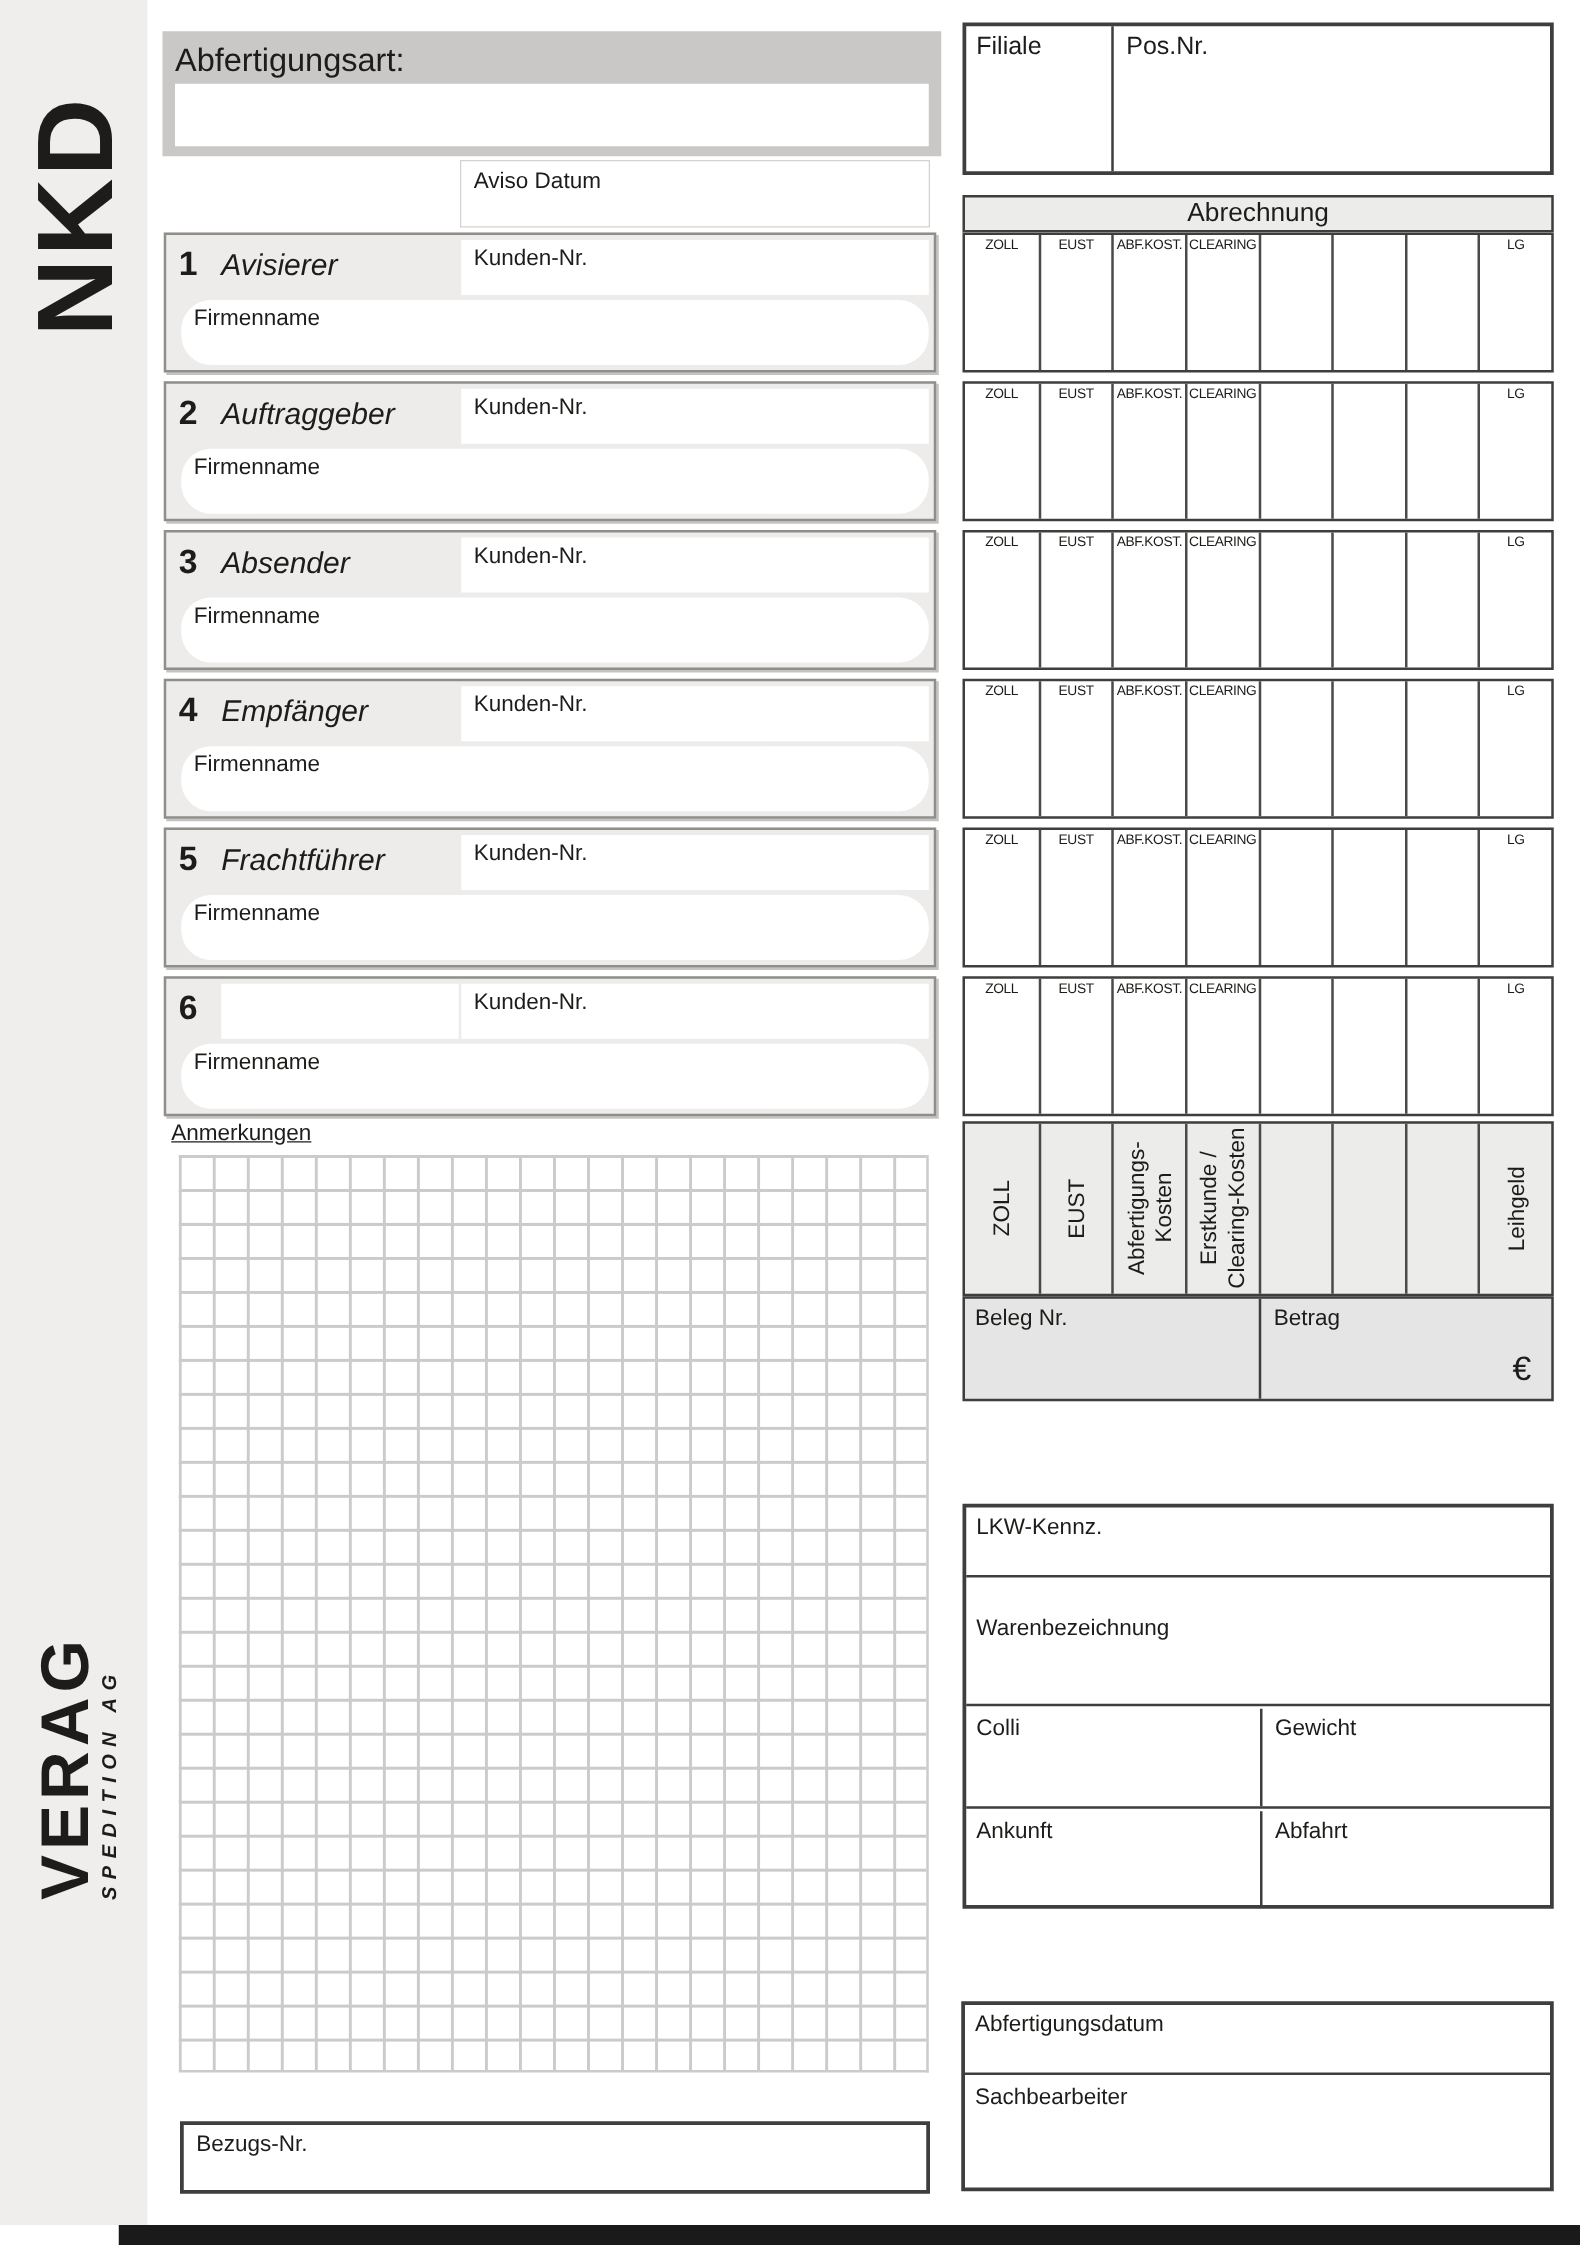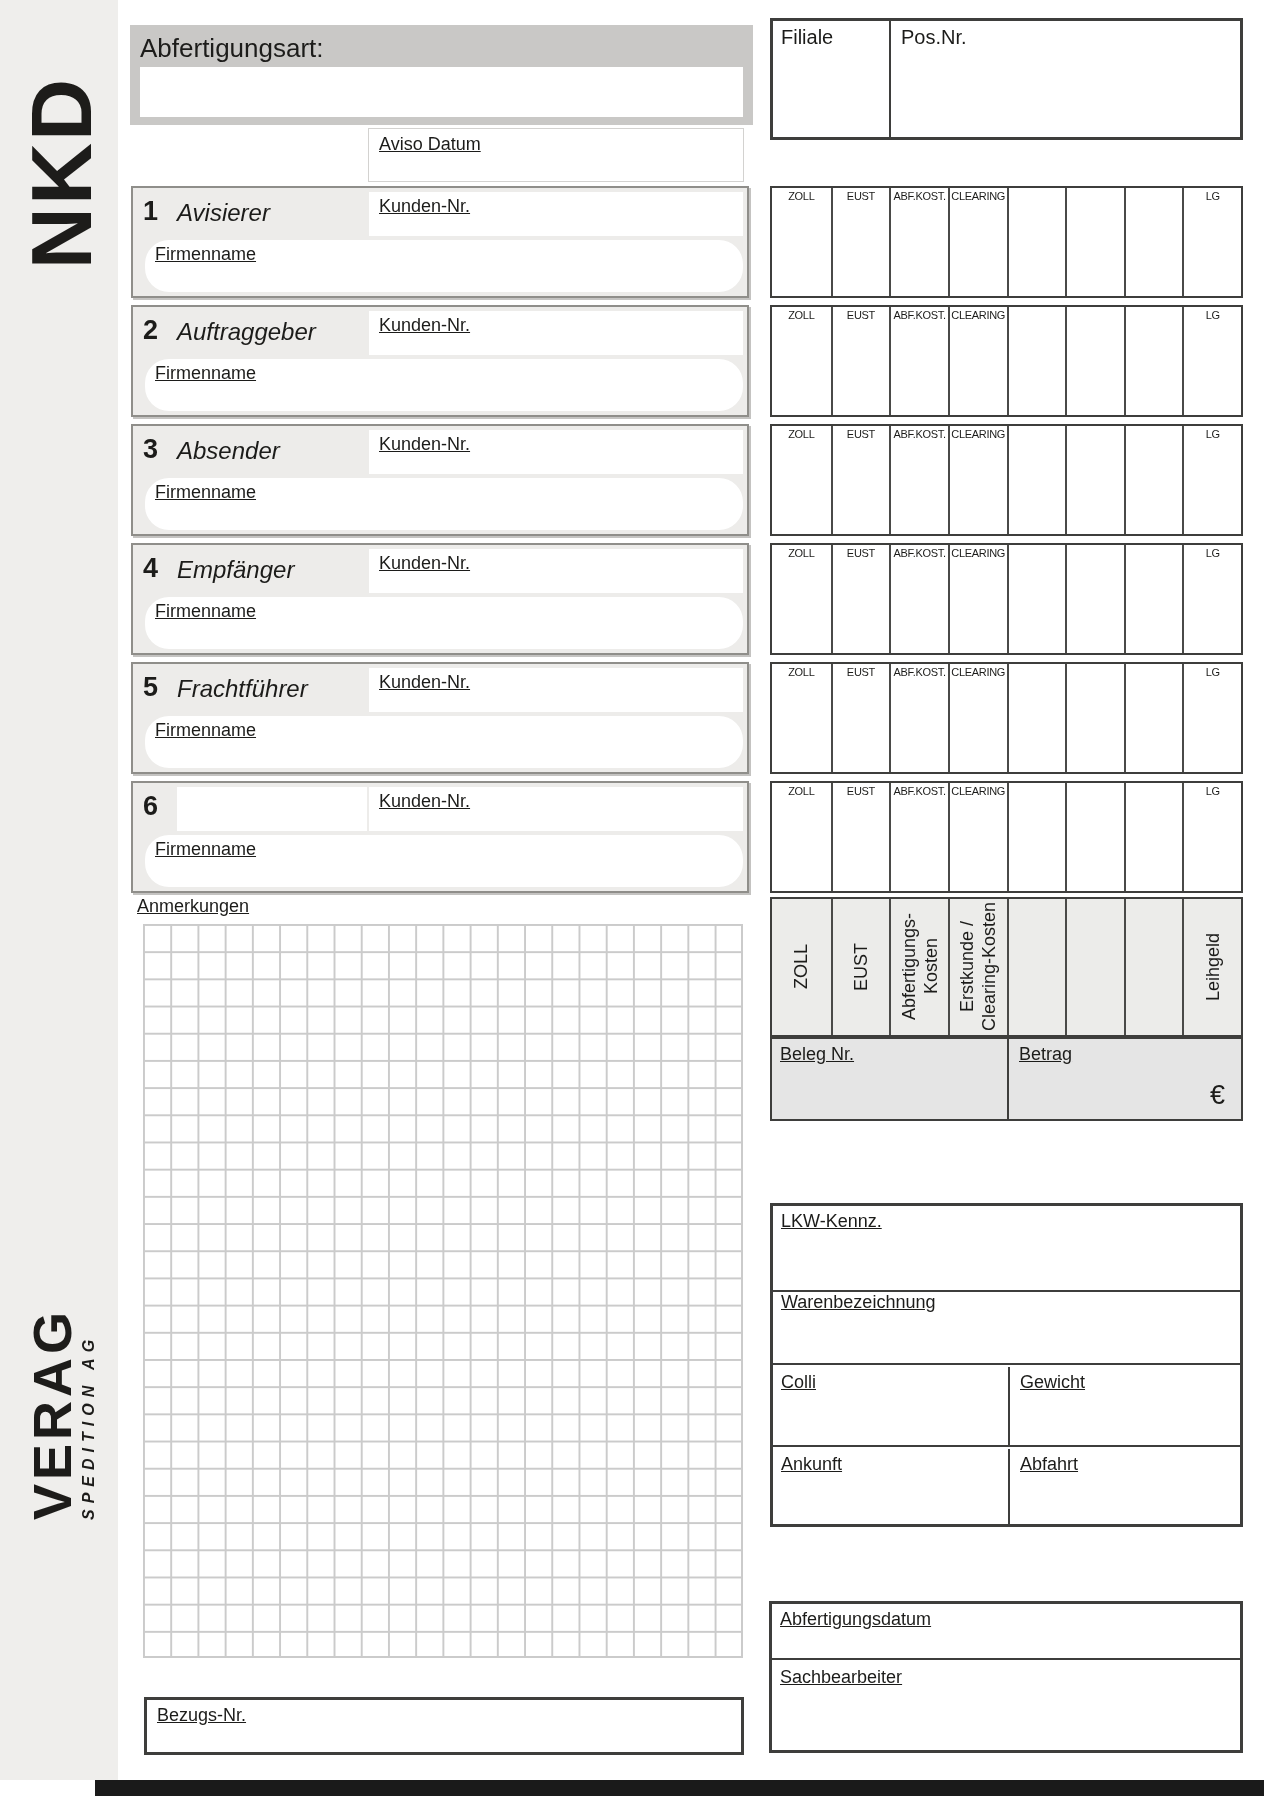--- a/index.html
+++ b/index.html
@@ -22,21 +22,21 @@
   .abf-panel { position:absolute; left:130px; top:25px; width:623px; height:100px; background:#c9c8c6; }
   .abf-label { position:absolute; left:10px; top:8px; font-size:26px; color:#1c1c1a;text-align:center; }
   .abf-input { position:absolute; left:10px; top:42px; width:603px; height:50px; background:#fff; }
 
   .filiale-box { position:absolute; left:770px; top:18px; width:473px; height:122px; background:#fff; border:3px solid #3e3e3c; }
   .filiale-cell { position:absolute; left:0; top:0; width:118px; height:100%; border-right:2px solid #3e3e3c; }
   .posnr-cell { position:absolute; left:120px; top:0; right:0; height:100%; }
   .box-label { position:absolute; left:8px; top:5px; font-size:20px; }
 
   .aviso-box { position:absolute; left:368px; top:128px; width:376px; height:54px; background:#fff; border:1px solid #d3d2d0; }
-  .small-label { font-size:18px;text-decoration:underline; }
+  .small-label { font-size:18px; }
   .aviso-box .small-label { position:absolute; left:10px; top:5px; }
 
   
   .section { position:absolute; left:131px; width:618px; height:112px; background:#edecea;
              border:2px solid #8f8e8a; box-shadow:2px 2px 0 #c4c3c1; }
   .sec-num { position:absolute; left:10px; top:8px; font-size:27px; font-weight:bold; }
   .sec-title { position:absolute; left:44px; top:11px; font-size:24px;font-style:italic; }
   .sec-title-box { position:absolute; left:44px; top:4px; width:190px; height:44px; background:#fff; }
   .kunden-box { position:absolute; left:236px; top:4px; width:374px; height:44px; background:#fff; }
   .kunden-box .small-label { position:absolute; left:10px; top:4px; }
@@ -64,21 +64,21 @@
   .beleg-row { position:absolute; left:770px; top:1037px; width:473px; height:84px; background:#e5e5e5;
                border:2px solid #3e3e3c; }
   .beleg-cell { position:absolute; left:0; top:0; width:237px; height:100%; border-right:2px solid #3e3e3c; }
   .betrag-cell { position:absolute; left:239px; top:0; right:0; height:100%; }
   .beleg-row .small-label { position:absolute; left:8px; top:5px; }
   .euro-sign { position:absolute; right:16px; bottom:8px; font-size:27px; }
 
   
   .lkw-box { position:absolute; left:770px; top:1203px; width:473px; height:324px; background:#fff; border:3px solid #3e3e3c; }
   .lkw-row { position:absolute; left:0; width:100%; }
-  .row-lkw   { top:0;    height:86px;  border-bottom:2px solid #3e3e3c; }
+  .row-lkw   { top:0;    height:56px;  border-bottom:2px solid #3e3e3c; }
   .row-waren { top:81px; height:78px;  border-bottom:2px solid #3e3e3c; }
   .row-colli { top:161px; height:80px; border-bottom:2px solid #3e3e3c; }
   .row-ank   { top:243px; height:75px; }
   .half-l { position:absolute; left:0; top:0; width:237px; height:100%; border-right:2px solid #3e3e3c; }
   .half-r { position:absolute; left:239px; top:0; right:0; height:100%; }
   .lkw-box .small-label { position:absolute; left:8px; top:5px; }
 
   .abfdat-box { position:absolute; left:769px; top:1601px; width:474px; height:152px; background:#fff; border:3px solid #3e3e3c; }
   .abfdat-row { position:absolute; left:0; top:0; width:100%; height:56px; border-bottom:2px solid #3e3e3c; }
   .sachb-row  { position:absolute; left:0; top:58px; width:100%; bottom:0; }
@@ -185,20 +185,23 @@
         <div class="sec-title-box"></div>
         <div class="kunden-box">
           <div class="small-label">Kunden-Nr.</div>
         </div>
         <div class="firm-box">
           <div class="small-label">Firmenname</div>
         </div>
       </div>
     </div>
 
+  <div class="ab-header">
+    <span>Abrechnung</span>
+  </div>
   <div id="ab-rows">
       <div class="ab-row" style="top: 186px;">
         <div class="ab-cell">
           <div class="ab-cell-label">ZOLL</div>
         </div>
         <div class="ab-cell">
           <div class="ab-cell-label">EUST</div>
         </div>
         <div class="ab-cell">
           <div class="ab-cell-label">ABF.KOST.</div>

